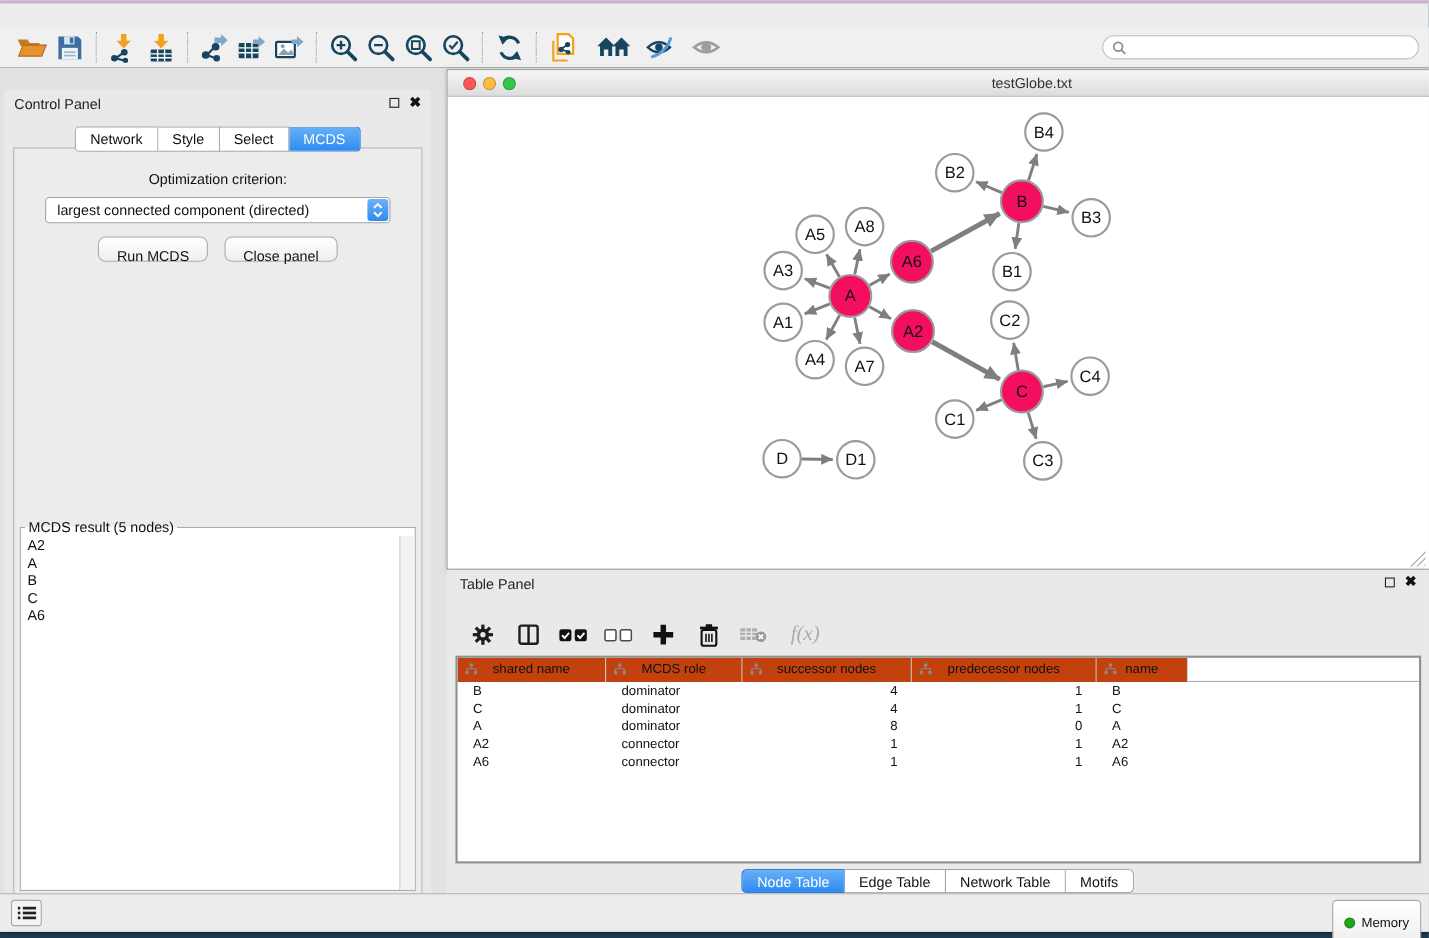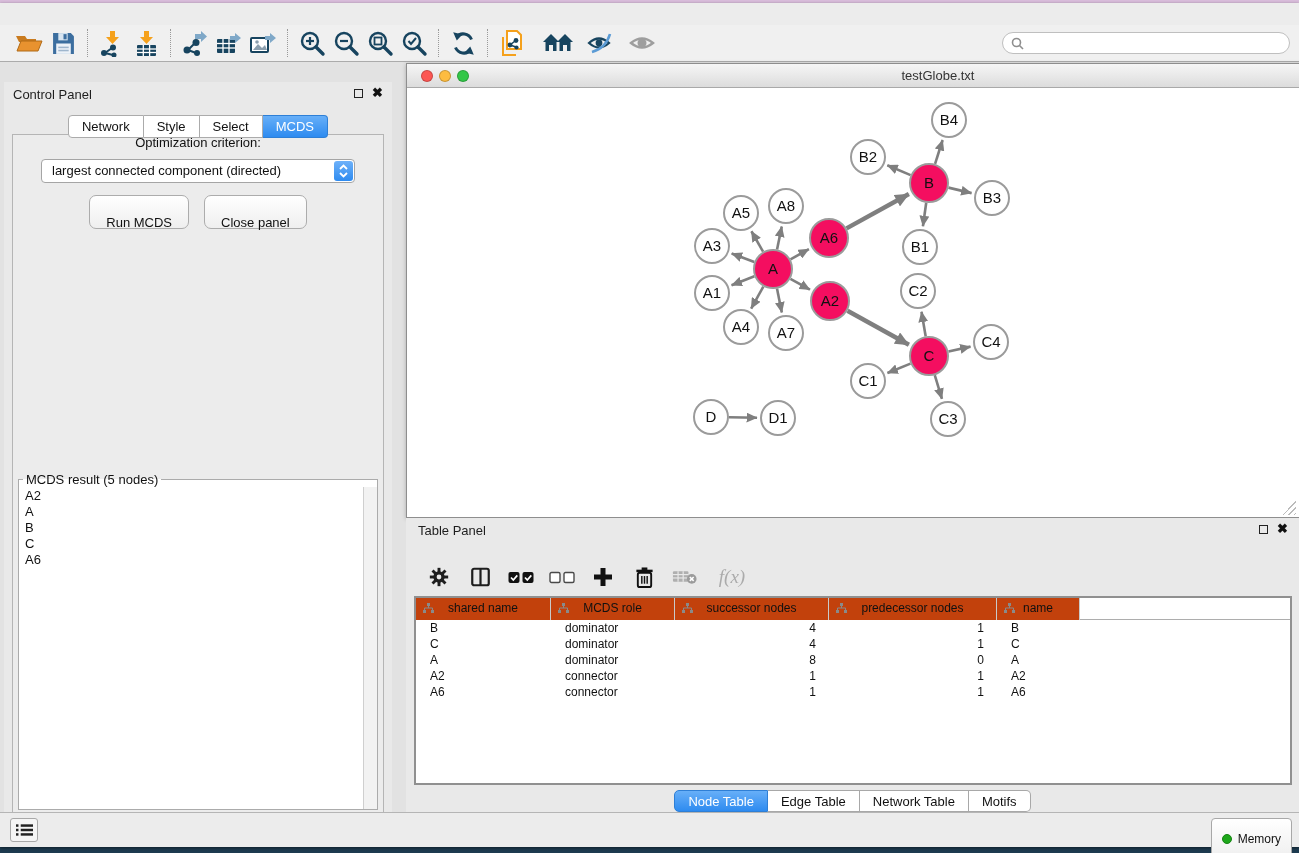--- a/index.html
+++ b/index.html
@@ -39,27 +39,27 @@
   .close-ic { position:absolute; top:3px; font-size:13px; font-weight:bold; color:#111; }
   .cpanel .float-ic { right:29px; } .cpanel .close-ic { right:9px; }
 
   .ptabs { position:relative; z-index:2; display:flex; justify-content:center; margin-top:9px; }
   .ptab { padding:3px 13px; font-size:13px; background:#FFF; border:1px solid #ABABAB; border-left:none; color:#111; }
   .ptab:first-child { border-left:1px solid #ABABAB; border-radius:4px 0 0 4px; }
   .ptab:last-child { border-radius:0 4px 4px 0; }
   .ptab.active { background:linear-gradient(#67AFF8,#2E8BF0); border-color:#2E7FD6; color:#FFF; }
 
   .cbody { position:absolute; left:8px; right:8px; top:52px; bottom:8px; border:1px solid #B5B5B5; background:#ECECEC; }
-  .opt-label { text-align:center; font-size:13px; color:#111; }
+  .opt-label { margin-top:20px; text-align:center; font-size:13px; color:#111; }
   .selectbox { position:relative; margin:9px auto 0 auto; width:314px; height:24px; background:#FFF;
     border:1px solid #A5A5A5; border-radius:4px; font-size:13px; color:#111; line-height:22px; padding-left:10px; }
   .selectbox .stepper { position:absolute; right:1px; top:1px; width:19px; height:20px; border-radius:3px;
     background:linear-gradient(#6EB1F9,#2E8BF0); display:flex; align-items:center; justify-content:center; }
   .btnrow { display:flex; justify-content:center; gap:15px; margin-top:12px; }
-  .pbtn { height:23px; padding:16px 16px; font-size:13px; color:#111; background:linear-gradient(#FFFFFF,#EFEFEF);
+  .pbtn { height:23px; padding:6px 16px; font-size:13px; color:#111; background:linear-gradient(#FFFFFF,#EFEFEF);
     border:1px solid #ACACAC; border-radius:7px; line-height:21px; }
 
   .resultbox { position:absolute; left:5px; right:5px; top:337px; bottom:4px; border:1px solid #ABABAB; background:#FFF; }
   .resultbox legend { font-size:13px; color:#111; margin-left:4px; padding:0 3px; background:transparent; }
   fieldset.resultbox { background:#FFF; }
   .result-list { position:absolute; left:0; right:14px; top:0; bottom:0; padding:1px 6px; overflow:hidden; }
   .result-item { font-size:13px; color:#111; line-height:16px; }
   .result-scroll { position:absolute; right:0; top:0; bottom:0; width:14px; background:#F2F2F2; border-left:1px solid #CFCFCF; }
 
   

